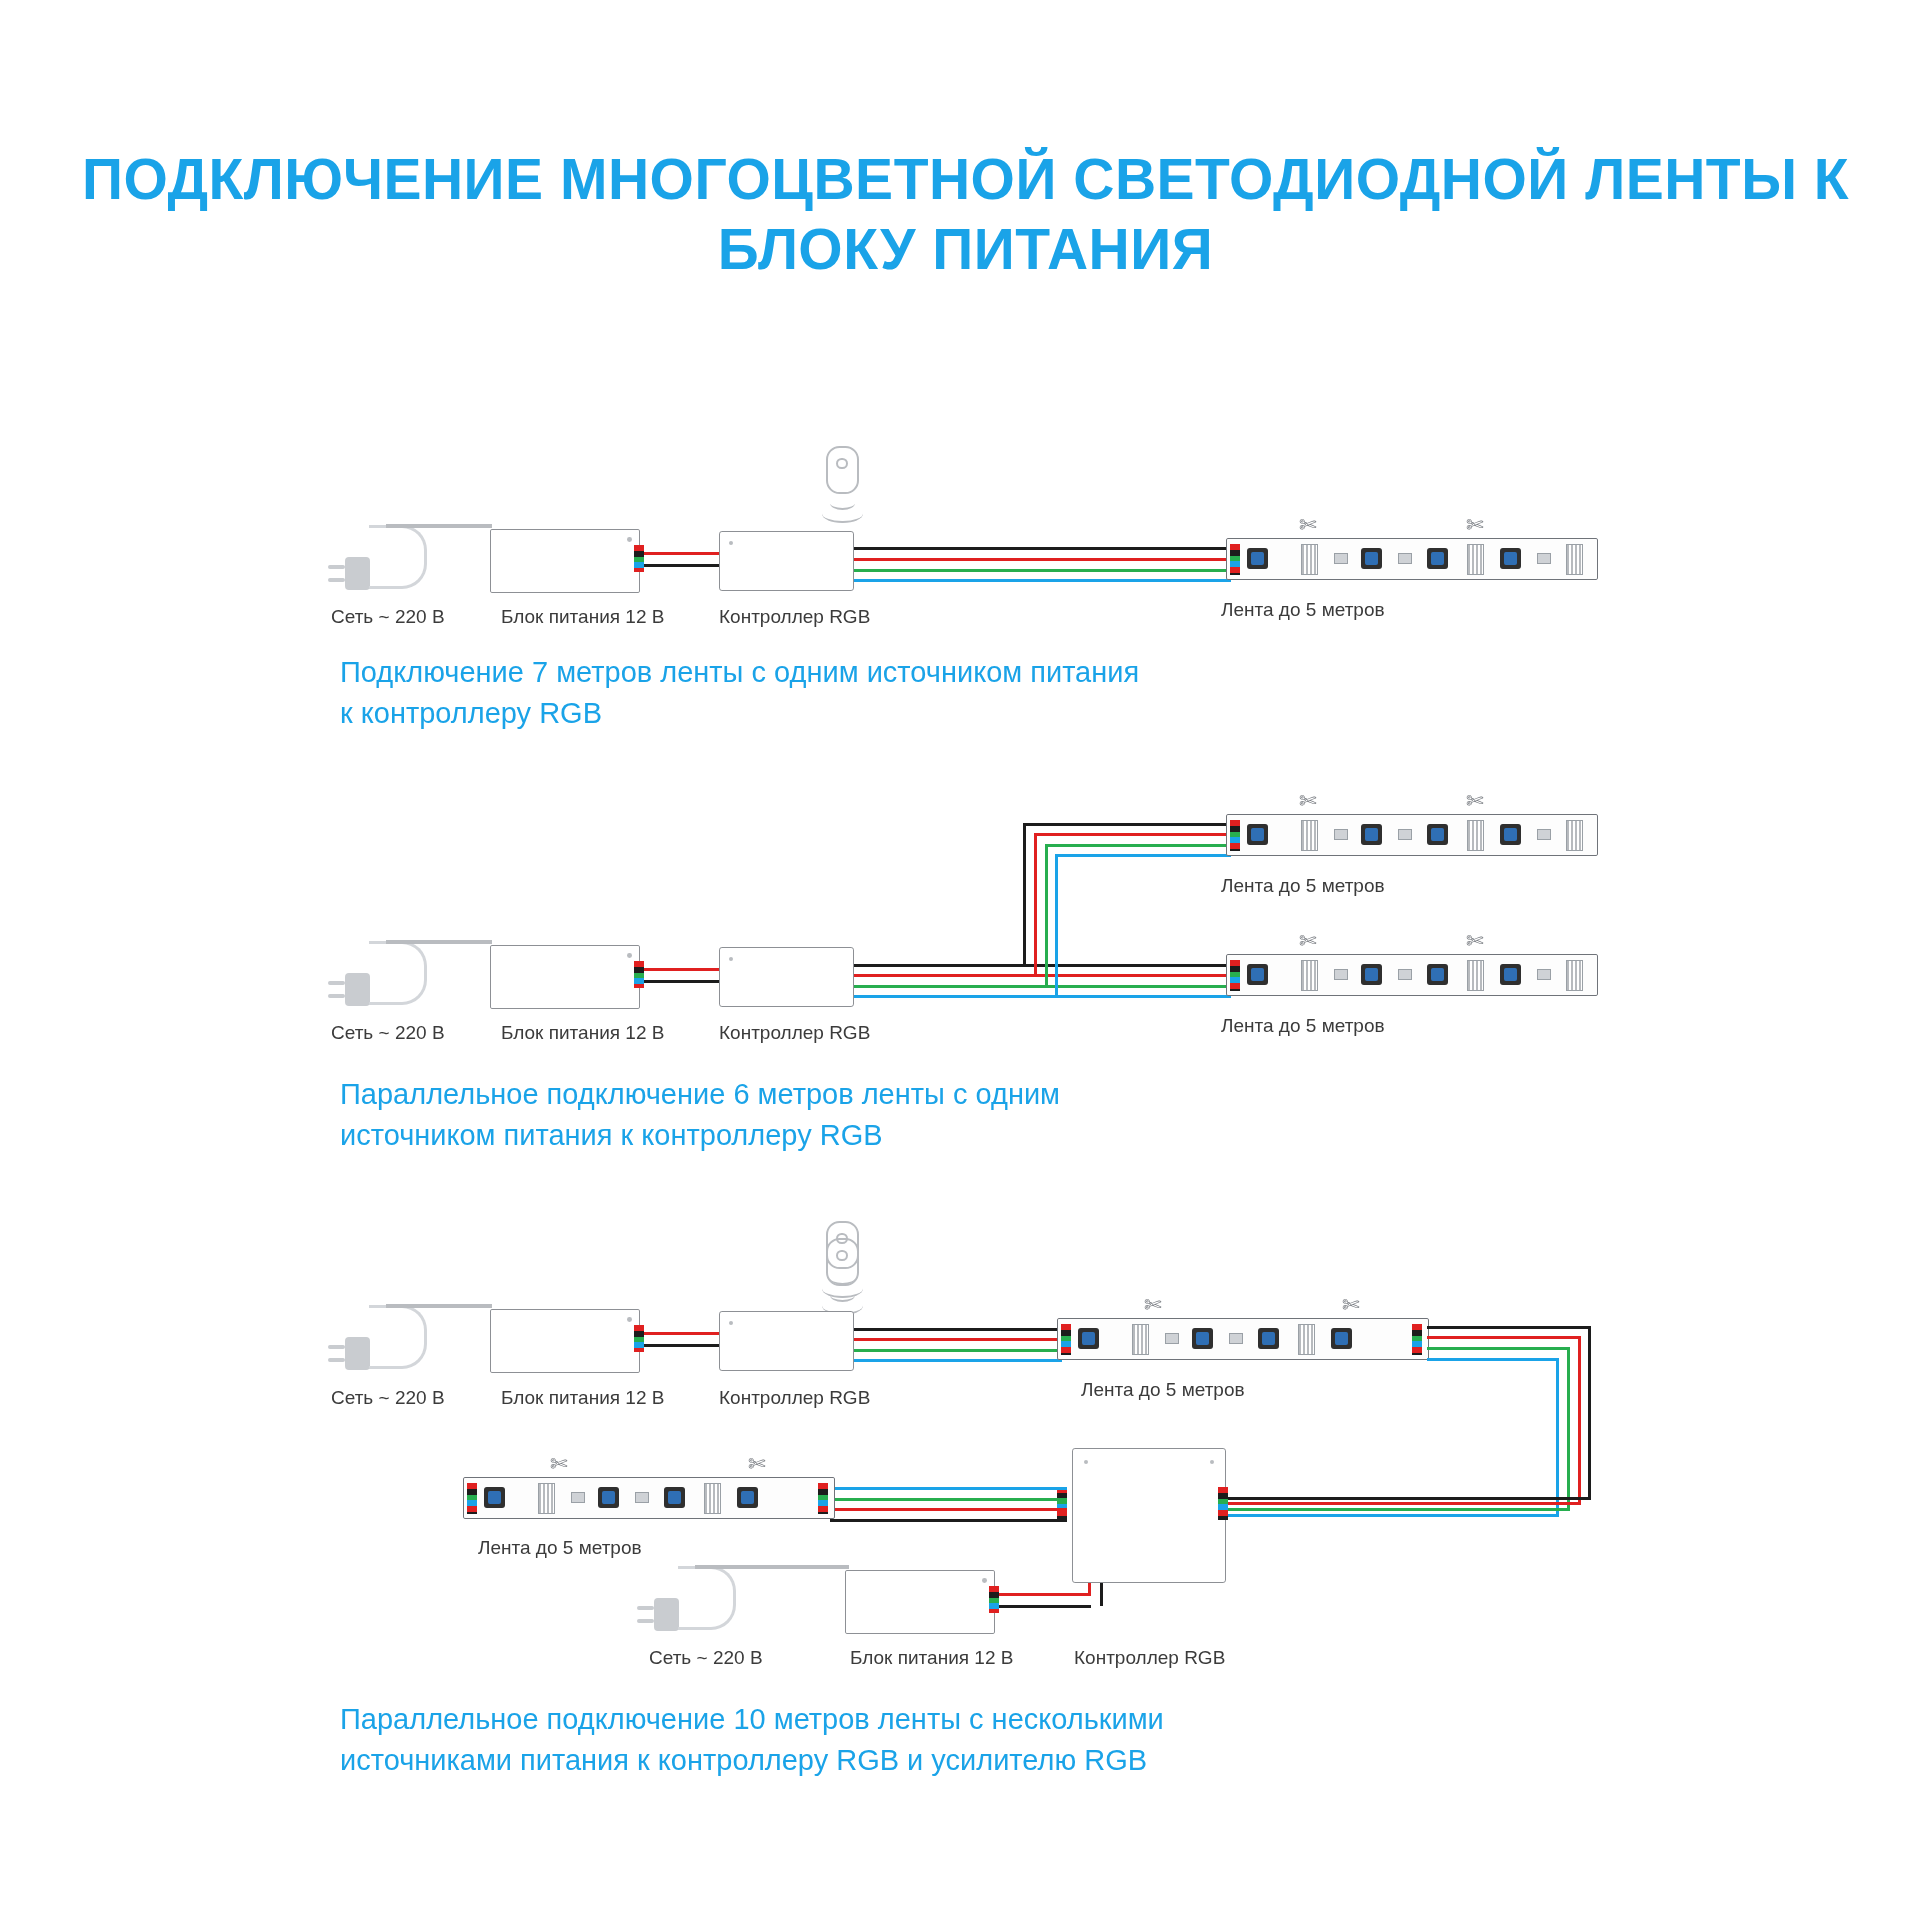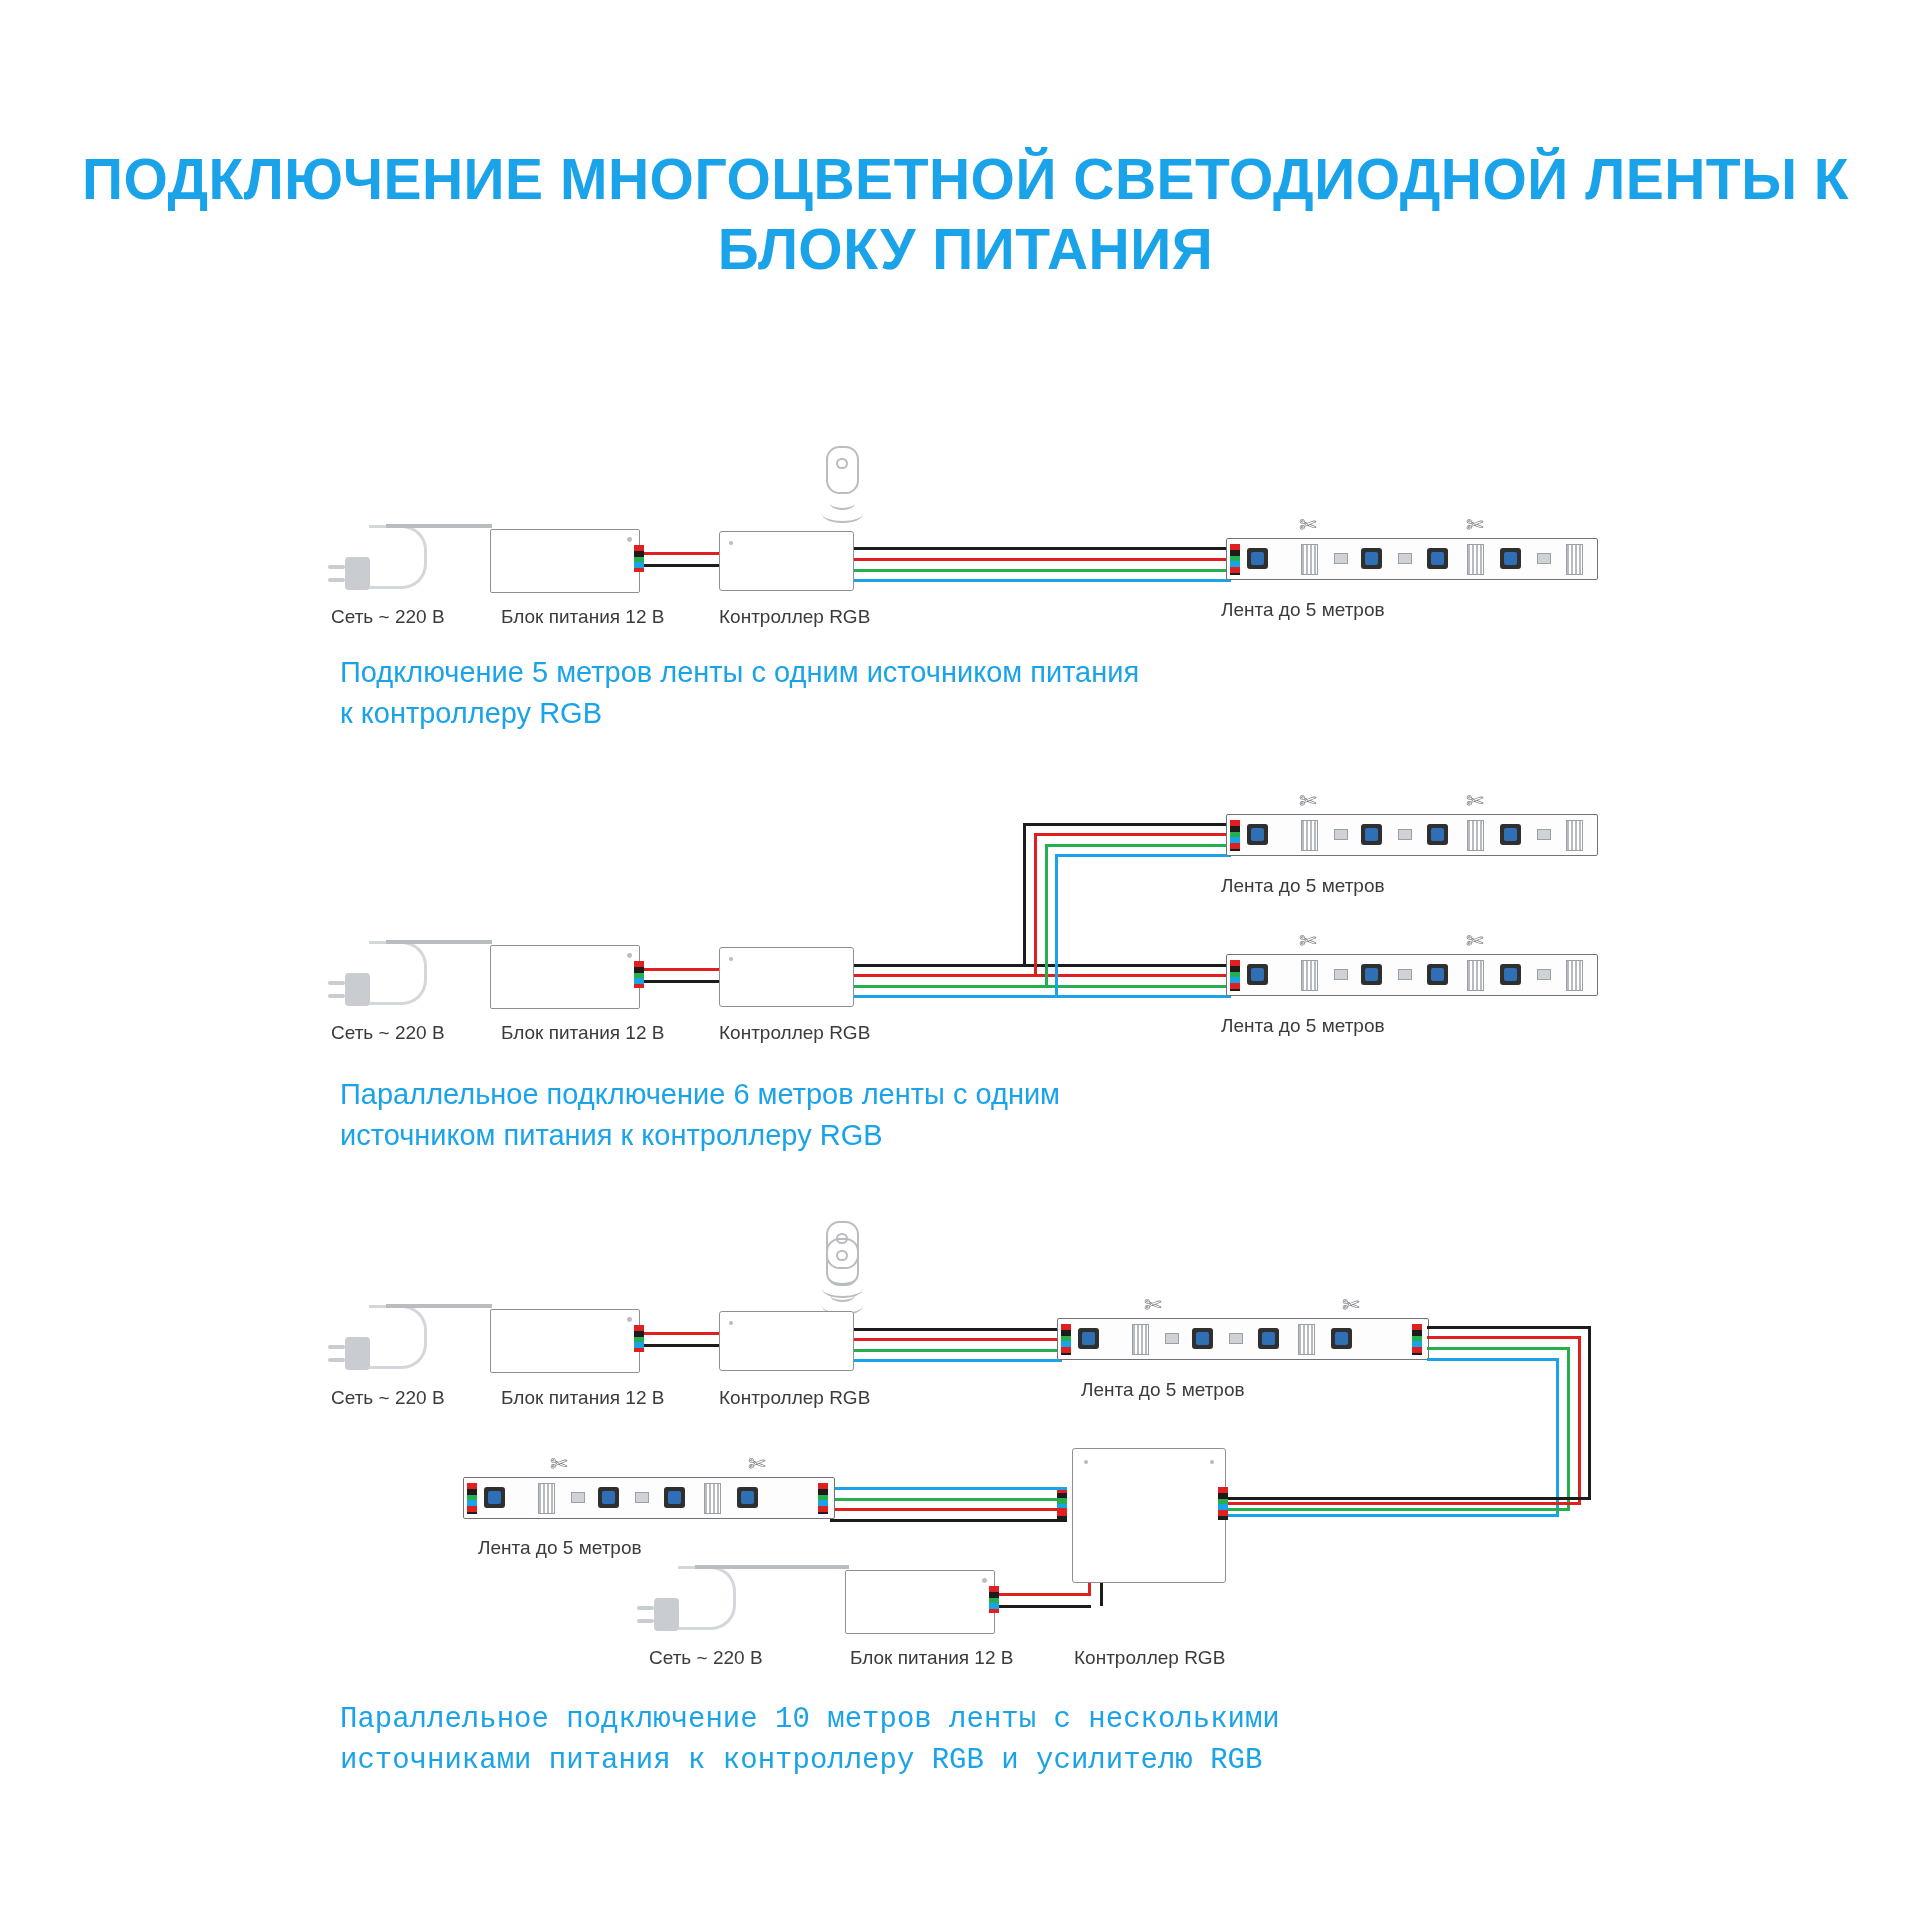--- a/index.html
+++ b/index.html
@@ -238,21 +238,21 @@
   </div>
   <div class="scissor" style="left:1299px; top:514px;">✄</div>
   <div class="scissor" style="left:1466px; top:514px;">✄</div>
 
   <div class="lbl" style="left:331px;  top:606px;">Сеть ~ 220 В</div>
   <div class="lbl" style="left:501px;  top:606px;">Блок питания 12 В</div>
   <div class="lbl" style="left:719px;  top:606px;">Контроллер RGB</div>
   <div class="lbl" style="left:1221px; top:599px;">Лента до 5 метров</div>
 </div>
 
-<div class="caption" style="left:340px; top:652px; width:1255px;">Подключение 5 метров ленты с одним источником питания
+<div class="caption" style="left:340px; top:652px; width:1255px;">Подключение 7 метров ленты с одним источником питания
 к контроллеру RGB</div>
 
 <div class="diagram" style="left:0; top:0; width:1931px; height:386px;">
 
   <div class="remote" style="left:816px; top:1238px;">
     <div class="shell"></div>
     <div class="knob"></div>
     <div class="wave w1"></div>
     <div class="wave w2"></div>
   </div>
@@ -490,15 +490,15 @@
   <div class="w v black" style="left:1100px; top:1583px; height:23px;"></div>
 
   <div class="lbl" style="left:331px;  top:1387px;">Сеть ~ 220 В</div>
   <div class="lbl" style="left:501px;  top:1387px;">Блок питания 12 В</div>
   <div class="lbl" style="left:719px;  top:1387px;">Контроллер RGB</div>
   <div class="lbl" style="left:649px;  top:1647px;">Сеть ~ 220 В</div>
   <div class="lbl" style="left:850px;  top:1647px;">Блок питания 12 В</div>
   <div class="lbl" style="left:1074px; top:1647px;">Контроллер RGB</div>
 </div>
 
-<div class="caption" style="left:340px; top:1699px; width:1303px;font-family:Liberation Mono, monospace;">Параллельное подключение 10 метров ленты с несколькими
+<div class="caption" style="left:340px; top:1699px; width:1303px;">Параллельное подключение 10 метров ленты с несколькими
 источниками питания к контроллеру RGB и усилителю RGB</div>
 
 
 </body></html>

